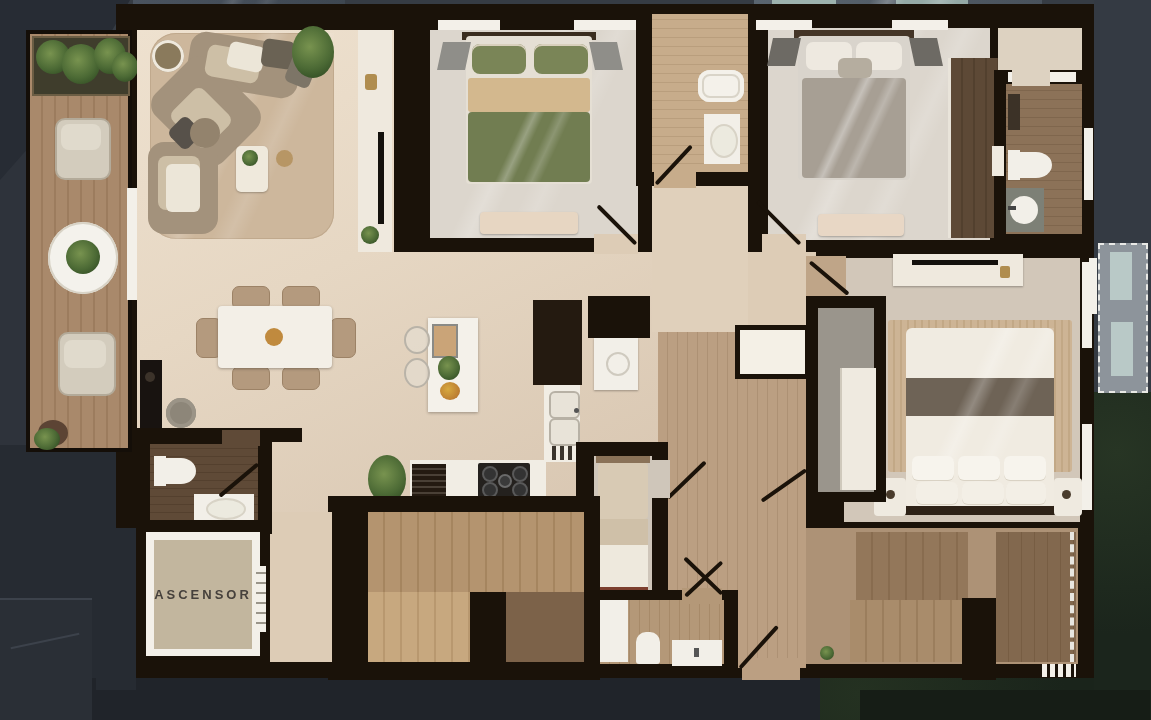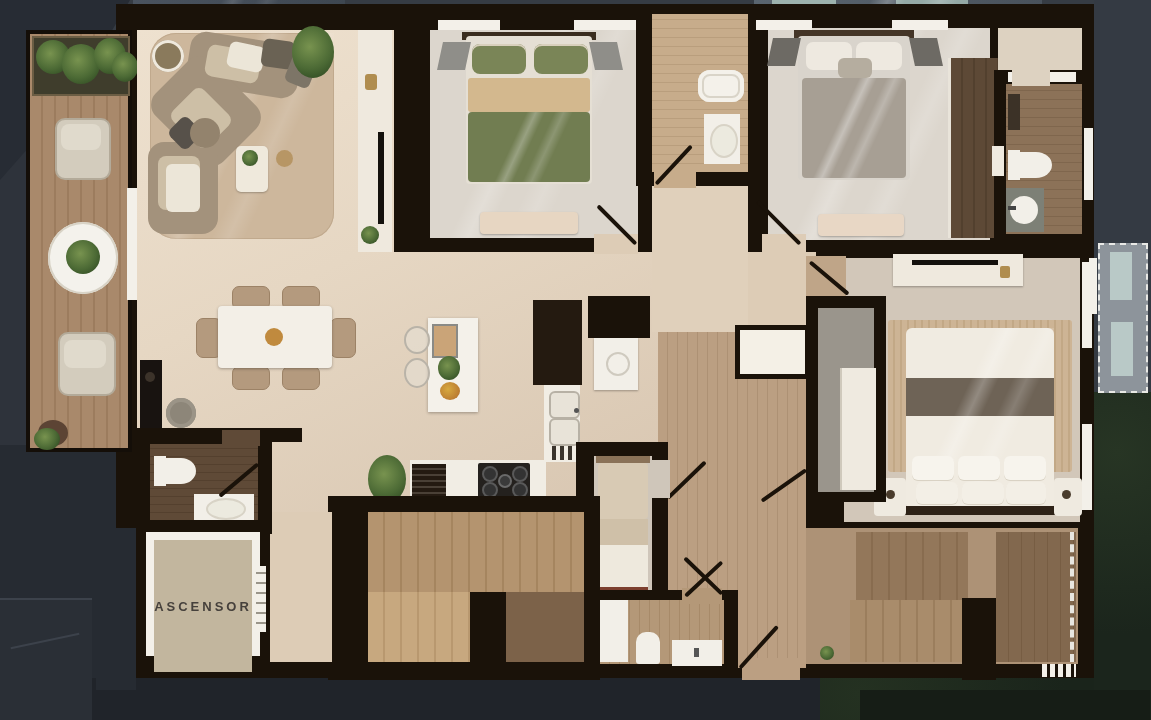--- a/index.html
+++ b/index.html
@@ -246,21 +246,21 @@
   <div class="a" style="left:150px;top:444px;width:108px;height:76px;background:repeating-linear-gradient(0deg,#5f4a37 0 7px,#54402e 7px 8px);"></div>
   <div class="a" style="left:154px;top:456px;width:12px;height:30px;background:#f2efe8;"></div>
   <div class="a" style="left:166px;top:458px;width:30px;height:26px;background:#f2efe8;border-radius:0 50% 50% 0;"></div>
   <div class="a" style="left:194px;top:494px;width:60px;height:26px;background:#f2efe8;"></div>
   <div class="a" style="left:206px;top:498px;width:36px;height:18px;border-radius:50%;border:2px solid #d8d3c6;background:#eceadf;"></div>
   <div class="a" style="left:222px;top:430px;width:38px;height:16px;background:#5f4a37;"></div>
   <div class="door" style="left:258px;top:462px;width:50px;transform:rotate(140deg);"></div>
 
   <div class="a" style="left:136px;top:522px;width:134px;height:146px;background:var(--wall,#1a1209);"></div>
   <div class="a" style="left:146px;top:532px;width:114px;height:124px;background:var(--white,#f3f0e9);"></div>
-  <div class="a" style="left:154px;top:540px;width:98px;height:132px;background:var(--elevator,#c2b69e);display:flex;align-items:center;justify-content:center;">
+  <div class="a" style="left:154px;top:540px;width:98px;height:109px;background:var(--elevator,#c2b69e);display:flex;align-items:center;justify-content:center;">
     <span class="label">ASCENSOR</span>
   </div>
   <div class="win" style="left:256px;top:566px;width:10px;height:66px;background:repeating-linear-gradient(0deg,#f3f0e9 0 8px,#9b968b 8px 10px);"></div>
   <div class="a" style="left:96px;top:528px;width:40px;height:162px;background:#262b32;"></div>
 
   <div class="a" style="left:806px;top:528px;width:272px;height:136px;background:#ad9276;"></div>
   <div class="a" style="left:856px;top:532px;width:112px;height:68px;background:repeating-linear-gradient(90deg,#93775a 0 15px,#886c4f 15px 17px);"></div>
   <div class="a" style="left:850px;top:600px;width:112px;height:62px;background:repeating-linear-gradient(90deg,#a98c6b 0 15px,#9b7e5d 15px 17px);"></div>
   <div class="a" style="left:962px;top:598px;width:34px;height:82px;background:var(--wall,#1a1209);"></div>
   <div class="a" style="left:996px;top:532px;width:80px;height:130px;background:repeating-linear-gradient(90deg,#82684e 0 12px,#775d43 12px 13px);"></div>

